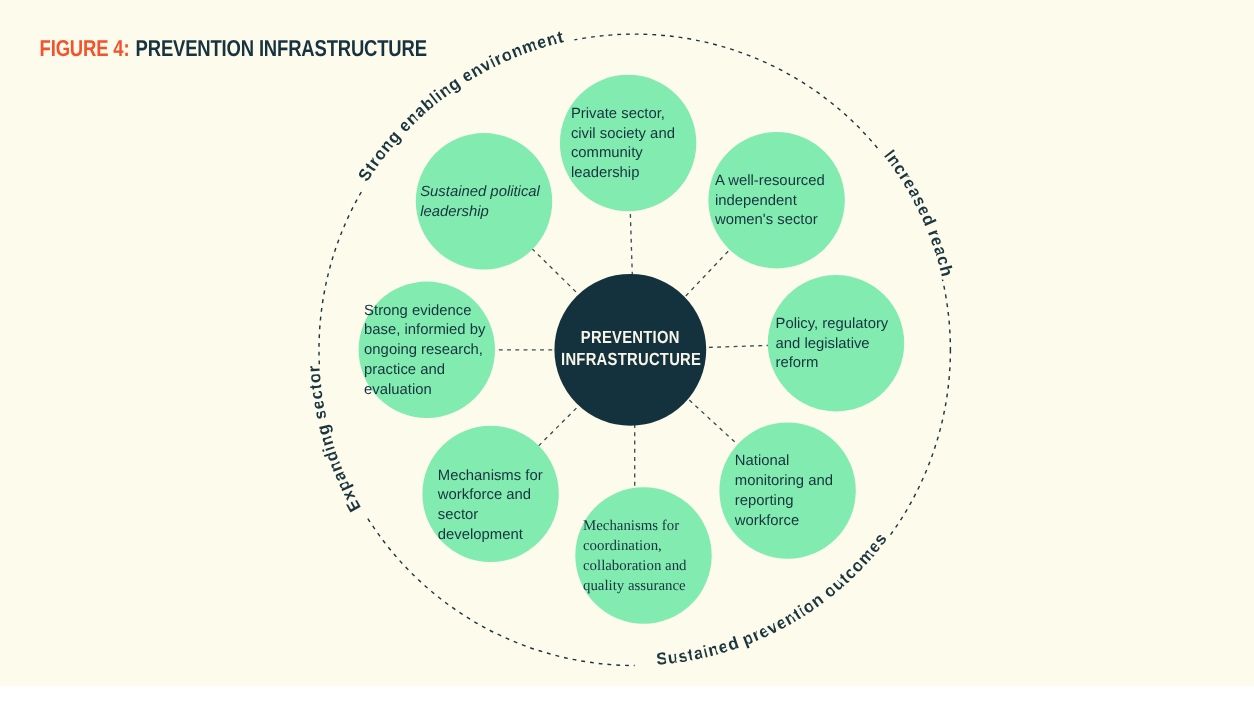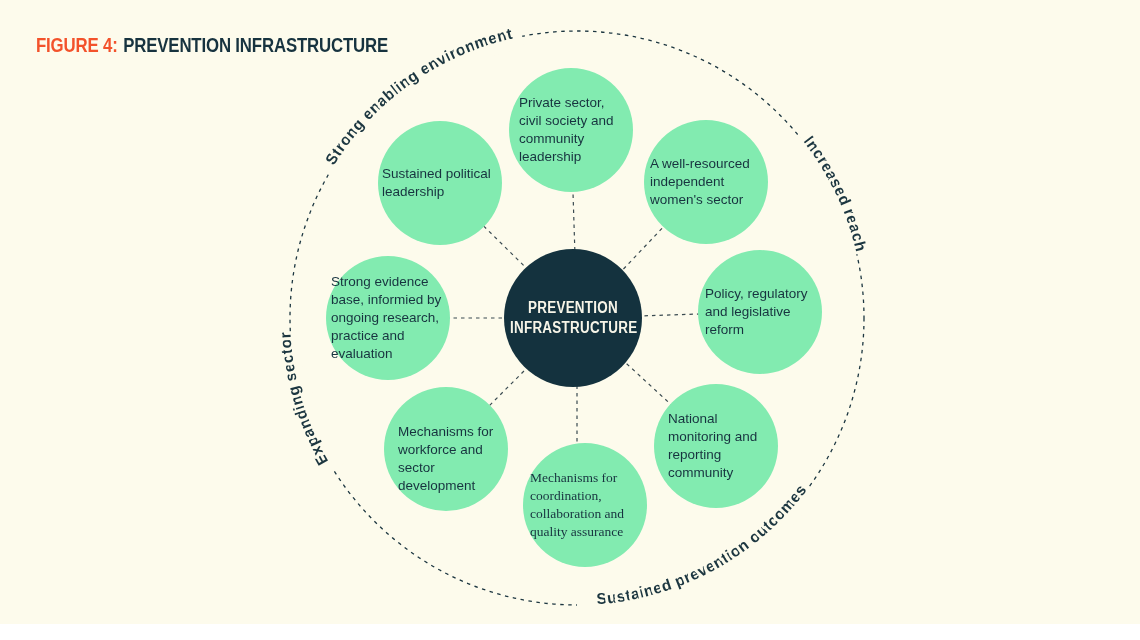--- a/index.html
+++ b/index.html
@@ -36,21 +36,21 @@
     font-size:13.5px;line-height:1.32;
   }
   .node span{display:block;}
   .n0{left:509px;top:68px;}  .n0 span{width:104px;}
   .n1{left:644px;top:120px;} .n1 span{width:112px;}
   .n2{left:698px;top:250px;} .n2 span{width:110px;}
   .n3{left:654px;top:384px;} .n3 span{width:96px;}
   .n4{left:523px;top:443px;font-family:Liberation Serif, serif;} .n4 span{width:110px;}
   .n5{left:384px;top:387px;} .n5 span{width:96px;margin-top:20px;}
   .n6{left:326px;top:256px;} .n6 span{width:114px;}
-  .n7{left:378px;top:121px;} .n7 span{width:116px;}
+  .n7{left:378px;top:121px;} .n7 span{width:116px;font-style:italic;}
   .center-node{
     position:absolute;left:504px;top:249px;width:138px;height:138px;border-radius:50%;
     background:#14323E;
     display:flex;align-items:center;justify-content:center;text-align:center;
   }
   .center-node span{
     display:block;width:150px;color:#F7F5E8;
     font-weight:bold;font-size:16px;line-height:1.25;letter-spacing:0.3px;
     transform:scaleX(0.84);
   }
@@ -109,21 +109,21 @@
   <div class="node n0">
     <span>Private sector, civil society and community leadership</span>
   </div>
   <div class="node n2">
     <span>Policy, regulatory and legislative reform</span>
   </div>
   <div class="node n1">
     <span>A well-resourced independent women's sector</span>
   </div>
   <div class="node n3">
-    <span>National monitoring and reporting community</span>
+    <span>National monitoring and reporting workforce</span>
   </div>
   <div class="node n4">
     <span>Mechanisms for coordination, collaboration and quality assurance</span>
   </div>
   <div class="node n5">
     <span>Mechanisms for workforce and sector development</span>
   </div>
   <div class="node n6">
     <span>Strong evidence base, informied by ongoing research, practice and evaluation</span>
   </div>

